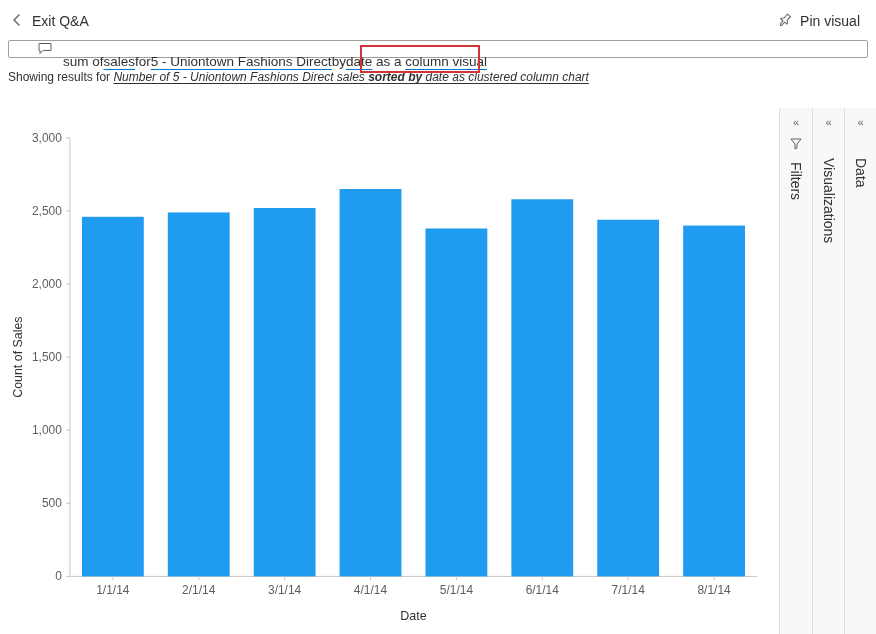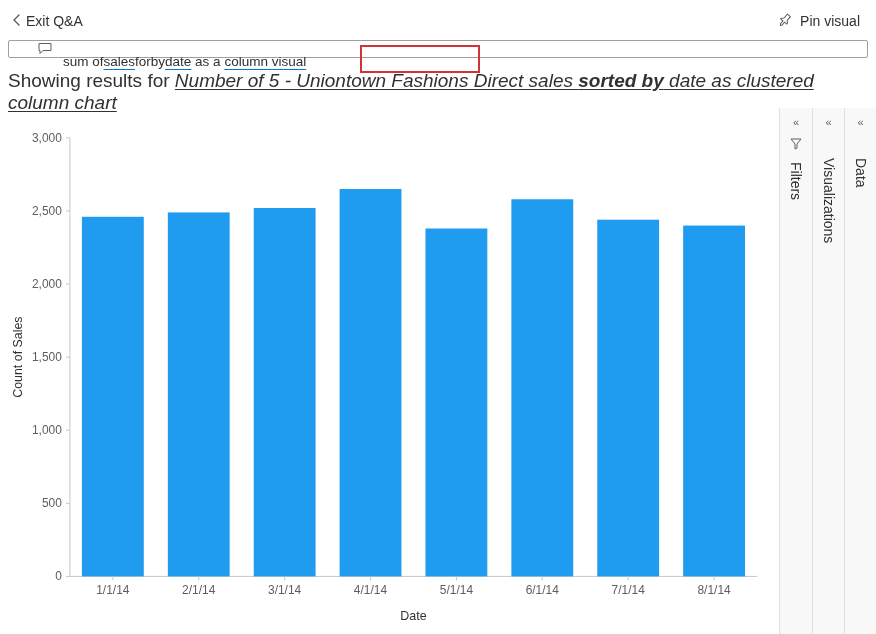--- a/index.html
+++ b/index.html
@@ -13,21 +13,21 @@
     overflow: hidden;
     position: relative;
   }
   .header {
     display: flex;
     align-items: center;
     justify-content: space-between;
     padding: 10px 16px 8px 12px;
     height: 40px;
   }
-  .header-left { display: flex; align-items: center; gap: 4px; }
+  .header-left { display: flex; align-items: center; gap: 10px; }
   .header-left .back-chevron { font-size: 14px; color:#605e5c; }
   .header-left .title { font-size: 14px; color:#323130; }
   .header-right { display: flex; gap: 8px; font-size: 14px; color:#323130; cursor: default; }
   .pin-icon { font-size: 14px; color:#605e5c; }
 
   .query-row { padding: 0 8px; }
   .query-box {
     border: 1px solid #a19f9d;
     border-radius: 2px;
     display: flex;
@@ -40,21 +40,21 @@
   .query-text { font-size: 13.5px; color:#323130; display:flex; align-items:baseline; flex-wrap:nowrap; }
   .ul { text-decoration: underline; text-decoration-color:#0078d4; text-underline-offset:3px;margin-top:25px; }
   .highlight-box {
     position: absolute;
     border: 2px solid #d13438;
     pointer-events: none;
   }
 
   .results-line {
     padding: 12px 8px 4px 8px;
-    font-size: 19px;
+    font-size: 12px;
     color:#323130;
   }
   .results-line .italic { font-style: italic; }
   .results-line .bold { font-weight: 600; }
   .results-underline { text-decoration: underline; text-underline-offset:2px; }
 
   .main-area {
     position: absolute;
     top: 108px;
     left: 0;
@@ -146,20 +146,21 @@
   <div class="query-box">
     <span class="chat-icon">
       <svg width="16" height="16" viewBox="0 0 16 16">
           <path d="M2 2.5 h12 a0 0 0 0 1 0 0 v7 h-8 l-3 3 v-3 h-1 z" fill="none" stroke="#605e5c" stroke-width="1"></path>
         </svg>
     </span>
     <span class="query-text">
       <span>sum of </span>
         <span class="ul">sales</span>
         <span> for </span>
+        <span class="ul">5 - Uniontown Fashions Direct</span>
         <span> by </span>
         <span class="ul">date</span>
         <span style="white-space:pre;"> as a </span>
         <span class="ul">column visual</span>
     </span>
   </div>
 </div>
 
 <div class="highlight-box" style="left:360px; top:45px; width:120px; height:28px;"></div>
 

